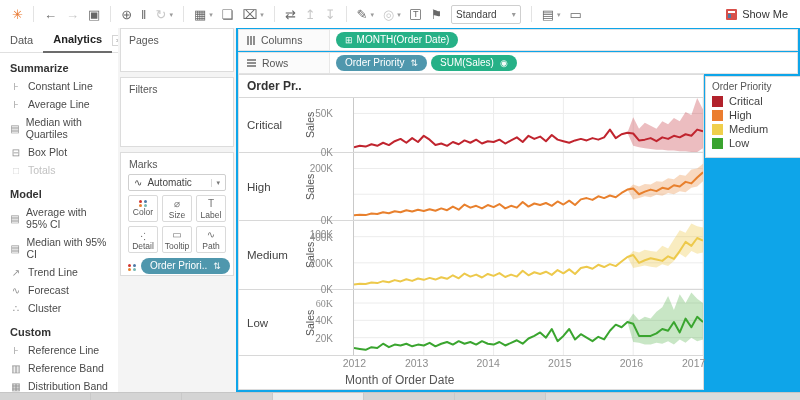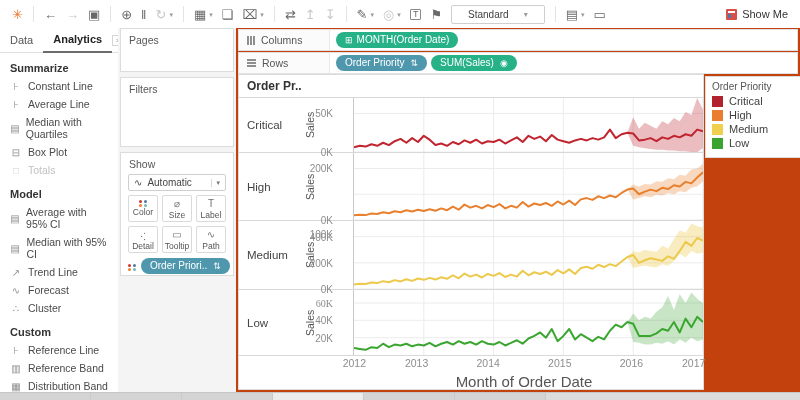--- a/index.html
+++ b/index.html
@@ -8,21 +8,21 @@
   
   .toolbar{position:absolute;top:0;left:0;right:0;height:28px;background:#fff;
            border-bottom:1px solid #e2e2e2;display:flex;align-items:center;padding:0 8px;gap:1px}
   .tb-btn{color:#696969;font-size:13px;line-height:1;padding:3px 4px;display:flex;align-items:center;gap:2px;cursor:default}
   .tb-btn .g{font-size:13px}
   .tb-btn .g.boxed{font-size:9px;border:1px solid #8a8a8a;padding:0 2px;border-radius:1px}
   .tb-btn.disabled{color:#c8c8c8}
   .caret{font-size:7px;color:#9b9b9b;margin-left:1px}
   .tb-sep{width:1px;height:16px;background:#e3e3e3;margin:0 5px}
   .standard-select{border:1px solid #cfcfcf;border-radius:2px;font-size:10px;color:#3f3f3f;
-                   padding:3px 16px;display:flex;align-items:center;gap:14px;margin:0 4px;background:#fff}
+                   padding:3px 4px;display:flex;align-items:center;gap:14px;margin:0 4px;background:#fff}
   .standard-select .caret{font-size:8px}
   .show-me{margin-left:auto;display:flex;align-items:center;gap:5px;font-size:11px;color:#333;padding-right:4px}
   .show-me-ic{width:11px;height:11px;background:#d8504a;position:relative;border-radius:1px}
   .show-me-ic:before{content:"";position:absolute;left:2px;top:2px;right:2px;height:2px;background:#fff}
   .show-me-ic:after{content:"";position:absolute;left:2px;bottom:2px;width:3px;height:4px;background:#4e79a7}
   
   .sidebar{position:absolute;top:28px;left:0;width:118px;bottom:7px;background:#fff;border-right:1px solid #d9d9d9}
   .side-tabs{display:flex;align-items:center;border-bottom:1px solid #e0e0e0;height:24px}
   .side-tab{font-size:11px;padding:0 10px;color:#555;height:100%;display:flex;align-items:center;cursor:default}
   .side-tab.active{color:#222;font-weight:bold;background:#fff;border-bottom:2px solid #6c6c6c}
@@ -47,21 +47,21 @@
   .dotgrid{display:inline-grid;grid-template-columns:repeat(2,4px);gap:1px;padding-top:2px}
   .dotgrid i{width:3px;height:3px;border-radius:50%}
   .pill-row{display:flex;align-items:center;gap:4px;padding:5px 7px 0}
   
   .pill{border-radius:10px;color:#fff;font-size:10px;line-height:1;padding:3px 9px;display:flex;align-items:center;gap:4px;white-space:nowrap}
   .pill.green{background:#26b187}
   .pill.blue{background:#4f97ad}
   .pill .pic{font-size:9px;opacity:.95}
   .pill .pic.right{margin-left:2px}
   
-  .main{position:absolute;left:236px;top:28px;right:0;bottom:7px;background:#c2410c}
+  .main{position:absolute;left:236px;top:28px;right:0;bottom:7px;background:#0ea5e9}
   .shelf-row{display:flex;align-items:center;height:20px;border:1px solid #e2e2e2;margin:1px 2px;background:#fff}
   .shelf-label{display:flex;align-items:center;gap:6px;font-size:10.5px;color:#565656;padding:0 8px;
                width:74px;border-right:1px solid #e8e8e8;height:100%;background:#fbfbfb}
   .bars-v{display:inline-flex;gap:1px}.bars-v i{width:2px;height:9px;background:#8f8f8f}
   .bars-h{display:inline-flex;flex-direction:column;gap:1px}.bars-h i{width:9px;height:2px;background:#8f8f8f}
   .shelf-pills{display:flex;gap:4px;padding-left:6px}
   
   .sheet-card{position:absolute;left:2px;top:46px;width:464px;bottom:3px;border:1px solid #dcdcdc;background:#fff}
   .sheet-title{font-size:12px;font-weight:bold;color:#333;padding:4px 8px 3px;border-bottom:1px solid #d8d8d8;height:15px}
   .chart-wrap{position:absolute;top:23px;left:0;right:0}
@@ -72,21 +72,21 @@
   .ylab{width:14px;display:flex;align-items:center;justify-content:center;font-size:10.5px;color:#555;
         writing-mode:vertical-rl;transform:rotate(180deg)}
   .ticks{width:36px;position:relative;font-size:10px;color:#8d8d8d}
   .ticks span{position:absolute;right:20px;transform:translateY(-50%);white-space:nowrap}
   .plot{flex:1;position:relative;border-left:1px solid #c9c9c9;background:#fff}
   .plot svg{position:absolute;inset:0;width:100%;height:100%}
   .axis-row{display:flex;height:15px}
   .axis-spacer{width:106px}
   .years{flex:1;position:relative;font-size:10.5px;color:#8d8d8d}
   .years span{position:absolute;top:1px;transform:translateX(-50%)}
-  .xlabel{font-size:15px;color:#555;text-align:center;margin-left:106px;padding-top:2px}
+  .xlabel{font-size:12px;color:#555;margin-left:106px;padding-top:2px}
   
   .legend-card{position:absolute;left:469px;top:48px;width:92px;border:1px solid #dcdcdc;background:#fff;padding:4px 6px 6px}
   .legend-title{font-size:10px;color:#555;margin-bottom:3px}
   .legend-item{display:flex;gap:6px;align-items:center;font-size:11px;color:#3f3f3f;margin:2px 0}
   .swatch{width:11px;height:11px;flex:none}
   
   .statusbar{position:absolute;left:0;right:0;bottom:0;height:7px;background:#dcdcdc;border-top:1px solid #c6c6c6;display:flex}
   .statusbar i{width:90px;border-right:1px solid #c9c9c9;background:#d4d4d4}
   .statusbar i:nth-child(4){background:#ececec}
 </style>
@@ -244,21 +244,21 @@
 </div>
 
 <div class="shelfcol">
   <div class="card pages">
     <div class="card-label">Pages</div>
   </div>
   <div class="card filters">
     <div class="card-label">Filters</div>
   </div>
   <div class="card marks">
-    <div class="card-label">Show</div>
+    <div class="card-label">Marks</div>
     <div class="marks-type">
       <span>∿</span>
       <span>Automatic</span>
       <span class="sq caret">▾</span>
     </div>
     <div class="marks-grid">
         <div class="mark-btn">
           <span class="dotgrid">
             <i style="background: rgb(208, 52, 47);"></i>
             <i style="background: rgb(78, 121, 167);"></i>

